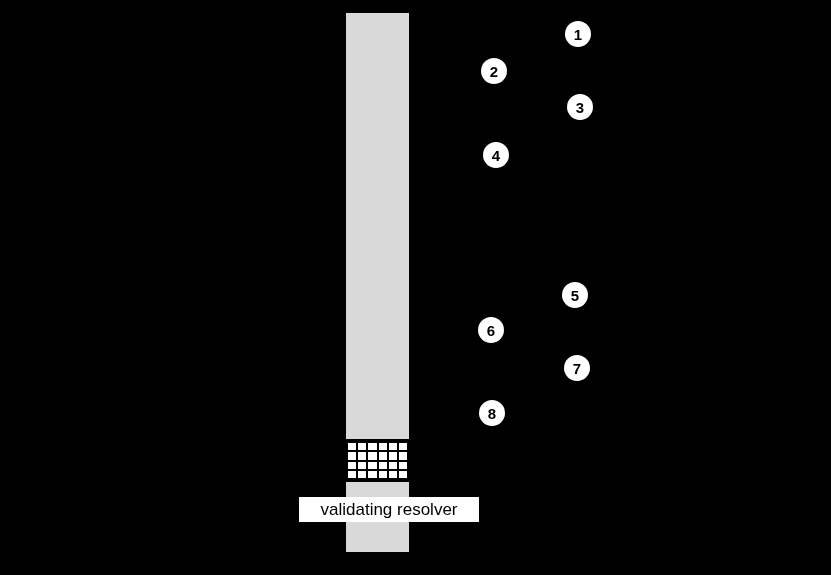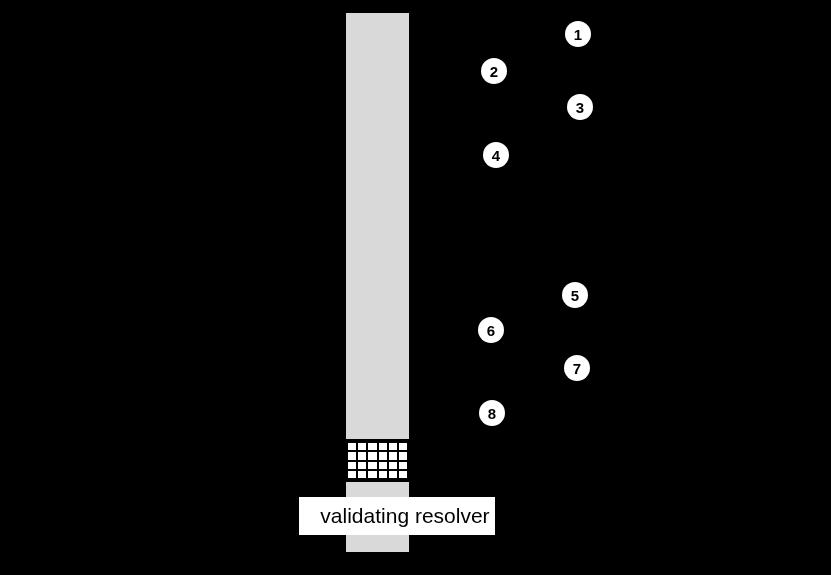--- a/index.html
+++ b/index.html
@@ -47,29 +47,28 @@
     display: flex;
     align-items: center;
     justify-content: center;
     font-size: 15px;
     font-weight: bold;
     transform: translate(-50%, -50%);
   }
   #resolver-label {
     position: absolute;
     left: 299px; top: 497px;
-    width: 180px; height: 38px;
+    width: 180px; height: 25px;
     background: #ffffff;
     color: #000000;
     display: flex;
     align-items: center;
     justify-content: center;
-    font-size: 21px;
+    font-size: 17px;
     white-space: nowrap;
-    padding-left: 16px;
   }
 </style>
 </head>
 <body>
 
 <div id="canvas">
   <div id="bar-top" class="vbar"></div>
   <div id="cache-grid">
       <div class="grid-cell"></div>
       <div class="grid-cell"></div>

